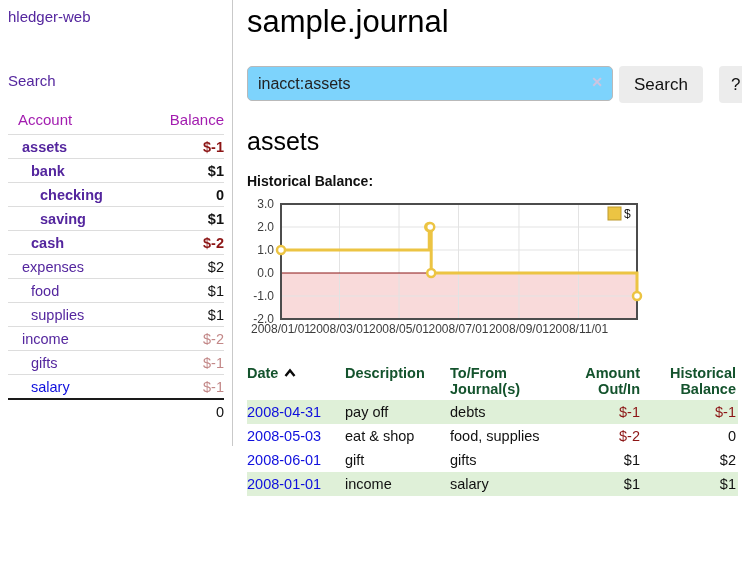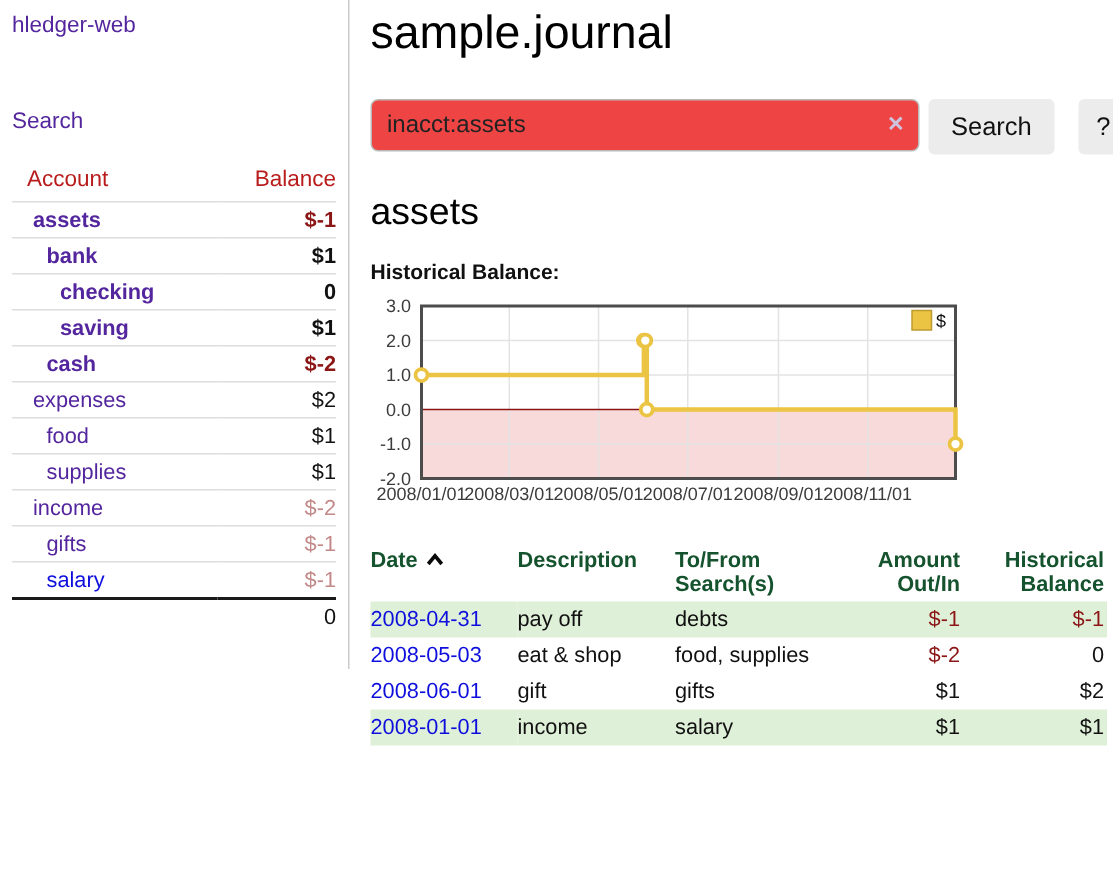--- a/index.html
+++ b/index.html
@@ -13,21 +13,21 @@
 
   
   .sidebar {
     width:233px; flex:none; height:446px;
     border-right:1px solid #c9c9c9; padding:8px 8px 0 8px;
   }
   .brand { color:#54269e; font-size:15px; display:inline-block; }
   .journal-link { color:#54269e; font-size:15px; display:inline-block; margin-top:47px; }
   .accounts-table { width:100%; border-collapse:collapse; margin-top:20px; }
   .accounts-table th {
-    font-weight:400; font-size:15px; color:#b91c1c; padding:2px 0 6px 0;
+    font-weight:400; font-size:15px; color:#a21caf; padding:2px 0 6px 0;
   }
   .accounts-table th.th-acct { text-align:left; padding-left:10px; }
   .accounts-table th.th-bal  { text-align:right; }
   .accounts-table tbody tr { border-top:1px solid #ddd; }
   .accounts-table td { padding:3.5px 0; }
   .acct-link { color:#54269e; }
   .acct-link.blue { color:#0f0fdd; }
   .indent-1 { padding-left:14px !important; }
   .indent-2 { padding-left:23px !important; }
   .indent-3 { padding-left:32px !important; }
@@ -40,21 +40,21 @@
 
   
   .main { flex:1; padding-left:14px; }
   .page-title { font-size:31px; font-weight:400; margin:3px 0 0 0; line-height:1.2; color:#000; }
 
   .search-row { margin-top:26px; display:flex; align-items:flex-start; }
   .search-box { position:relative; width:366px; }
   .search-input {
     width:100%; height:35px; border:1px solid #b9b9b9; border-radius:5px;
     font-family:inherit; font-size:16px; color:#222; padding:0 30px 0 10px;
-    outline:none; background:#ef4444;
+    outline:none; background:#7dd3fc;
   }
   .clear-icon {
     position:absolute; right:10px; top:9px; color:#cdc4e0;
     font-size:14px; font-weight:700; cursor:pointer; line-height:1;
   }
   .btn {
     background:#ececec; border:none; border-radius:4px; height:37px;
     font-family:inherit; font-size:17px; color:#111; padding:0 15px; cursor:pointer;
   }
   .btn-search { margin-left:6px; }
@@ -209,21 +209,21 @@
         <col style="width:82px">
           <col style="width:98px">
       </colgroup>
       <thead>
         <tr>
           <th><span>Date</span><svg class="caret" width="12" height="10">
                 <polyline points="1.5,8 6,2.5 10.5,8" fill="none" stroke="#0a0a0a" stroke-width="2.4"></polyline>
               </svg></th>
           <th>Description</th>
           <th class="wrap">To/From
-Search(s)</th>
+Journal(s)</th>
           <th class="right wrap">Amount
 Out/In</th>
           <th class="right wrap" style="padding-right:2px">Historical
 Balance</th>
         </tr>
       </thead>
       <tbody>
           <tr class="odd">
             <td><a class="date-link">2008-04-31</a></td>
             <td>pay off</td>

